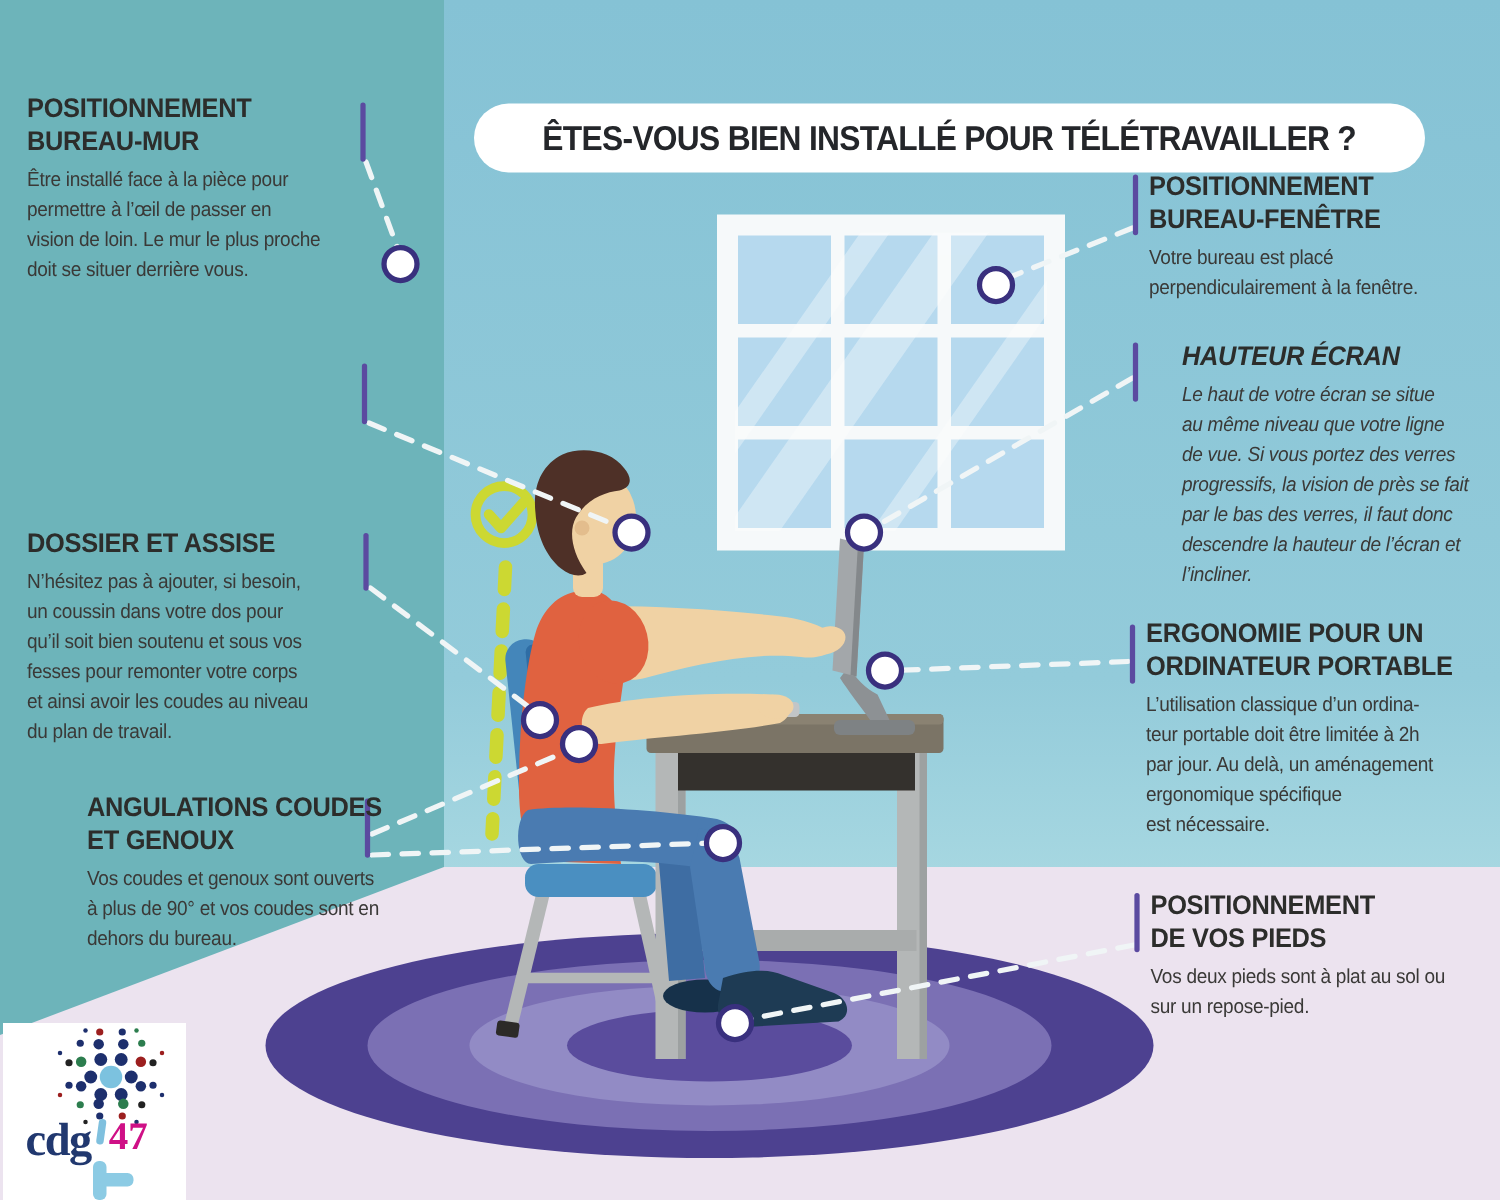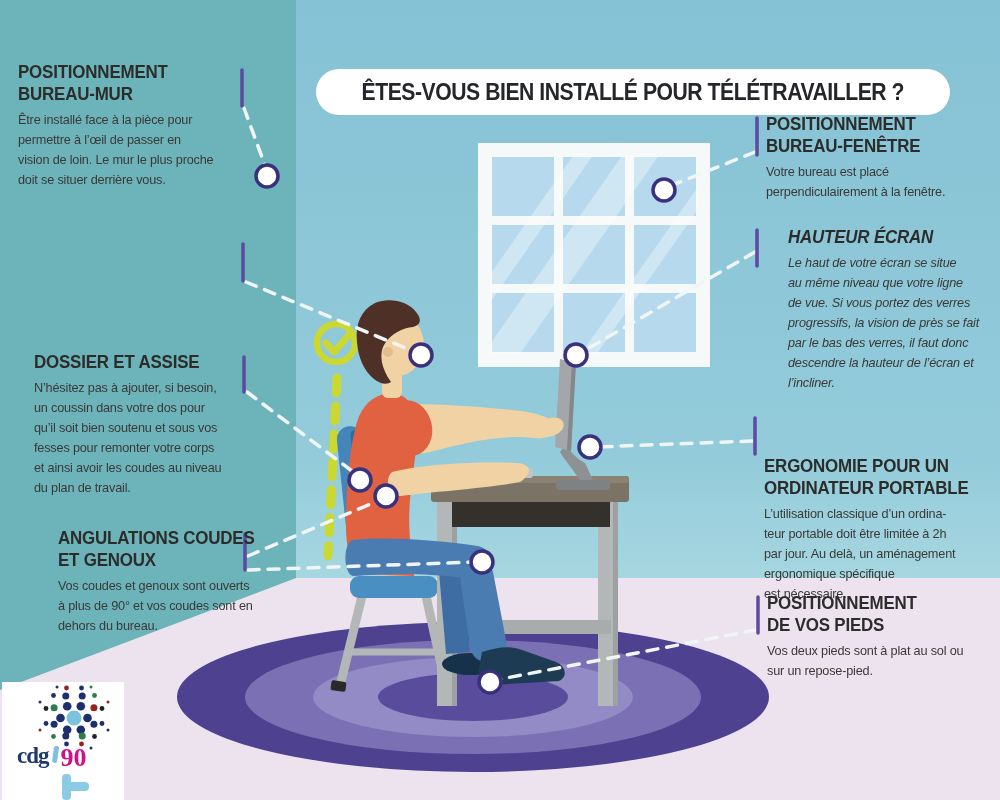--- a/index.html
+++ b/index.html
@@ -26,37 +26,37 @@
     color:#2c2d2b; white-space:pre-line; letter-spacing:-0.2px;
     transform:scaleX(.94); transform-origin:left top;
   }
   .sec-body {
     margin:4px 0 0 0; font-size:13.5px; line-height:1.48; color:#3a3937;
     white-space:pre-line; letter-spacing:-0.2px;
     transform:scaleX(.94); transform-origin:left top;
   }
   #sec-bureau-mur   { left:18px;  top:62px;  }
   #sec-oeil-ecran   { left:18px;  top:234px; }
-  #sec-dossier      { left:18px;  top:352px;margin-left:16px; }
+  #sec-dossier      { left:18px;  top:352px; }
   #sec-angulations  { left:18px;  top:528px;margin-left:40px; }
   #sec-fenetre      { left:766px; top:114px; }
   #sec-hauteur      { left:788px; top:227px;font-style:italic; }
-  #sec-ergonomie    { left:764px; top:412px;margin-top:44px; }
+  #sec-ergonomie    { left:764px; top:412px; }
   #sec-pieds        { left:767px; top:593px; }
 
   .logo-box {
     position:absolute; left:2px; top:682px; width:122px; height:118px;
     background:#ffffff; z-index:6;
   }
   .logo-burst { position:absolute; left:0; top:0; }
   .logo-row {
     position:absolute; left:15px; top:62px; display:flex; align-items:flex-start;
     font-family:"Liberation Serif", serif;
   }
-  .logo-cdg { font-size:23px; font-weight:bold; color:#21386f; line-height:1; letter-spacing:-1px; }
+  .logo-cdg { font-size:31px; font-weight:bold; color:#21386f; line-height:1; letter-spacing:-1px; }
   .logo-sep {
     display:inline-block; width:5px; height:17px; background:#7fc0de;
     border-radius:3px; margin:2px 3px 0 4px; transform:rotate(8deg);
   }
   .logo-62 { font-size:26px; font-weight:bold; color:#cf1086; line-height:1.05; }
   .logo-cross { position:absolute; left:56px; top:92px; width:36px; height:26px; }
   .logo-cross .v {
     position:absolute; left:4px; top:0; width:9px; height:26px;
     background:#8ccbe4; border-radius:4px; display:block;
   }
@@ -321,21 +321,21 @@
       <circle cx="38" cy="20" r="1.5" fill="#1d2f6d"></circle>
         <circle cx="38" cy="48" r="1.5" fill="#9c1f1f"></circle>
       <circle cx="89" cy="66" r="1.5" fill="#1d2f6d"></circle>
         <circle cx="55" cy="66" r="1.5" fill="#222222"></circle>
       <circle cx="89" cy="5" r="1.5" fill="#2c7d4e"></circle>
         <circle cx="55" cy="5" r="1.5" fill="#1d2f6d"></circle>
     </svg>
     <div class="logo-row">
       <span class="logo-cdg">cdg</span>
       <span class="logo-sep"></span>
-      <span class="logo-62">90</span>
+      <span class="logo-62">47</span>
     </div>
     <div class="logo-cross">
         <i class="v"></i>
         <i class="h"></i>
       </div>
   </div>
 
 </div>
 
 </body></html>

